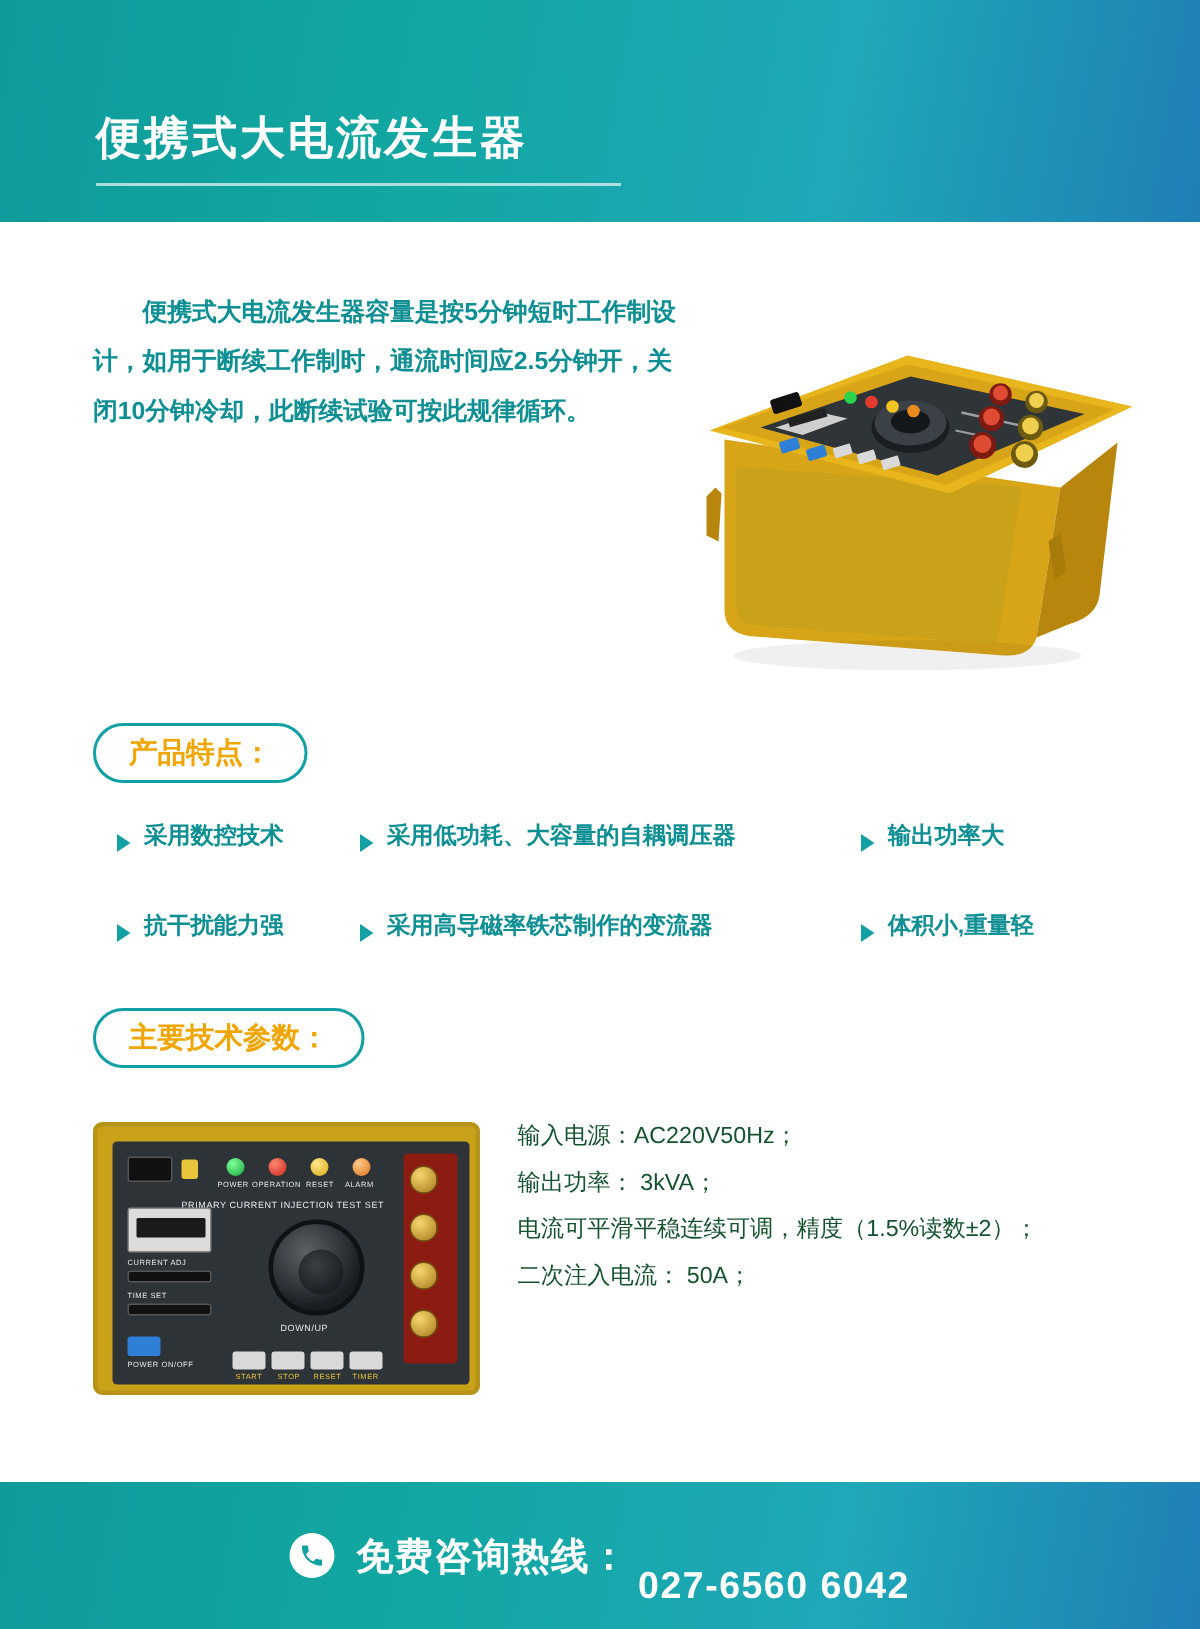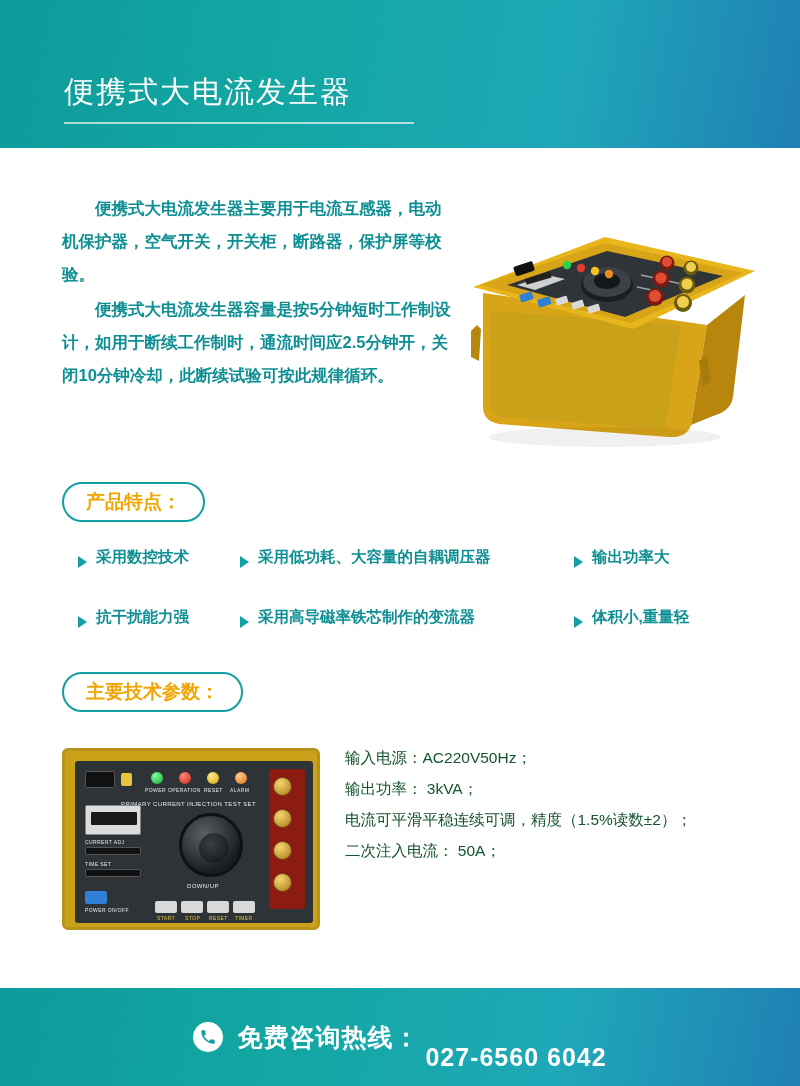--- a/index.html
+++ b/index.html
@@ -19,21 +19,21 @@
     top: 0; left: 0;
     width: 800px;
     height: 148px;
     background: linear-gradient(100deg, #0e9b9b 0%, #12a7a2 35%, #1fa8b8 70%, #1f7fb5 100%);
   }
   .header-title {
     position: absolute;
     left: 64px;
     top: 72px;
     font-size: 30px;
-    font-weight: normal;
+    font-weight: bold;
     color: #ffffff;
     letter-spacing: 2px;
   }
   .header-rule {
     position: absolute;
     left: 64px;
     top: 122px;
     width: 350px;
     height: 2px;
     background: rgba(255,255,255,0.65);
@@ -185,21 +185,20 @@
 </style>
 </head>
 <body>
 
 <div class="header">
   <div class="header-title">便携式大电流发生器</div>
   <div class="header-rule"></div>
 </div>
 
 <div class="intro">
-  <p>便携式大电流发生器主要用于电流互感器，电动机保护器，空气开关，开关柜，断路器，保护屏等校验。</p>
   <p>便携式大电流发生器容量是按5分钟短时工作制设计，如用于断续工作制时，通流时间应2.5分钟开，关闭10分钟冷却，此断续试验可按此规律循环。</p>
 </div>
 
 <div class="photo-big">
   <svg width="310" height="275" viewBox="0 0 310 275" xmlns="http://www.w3.org/2000/svg">
 
     <path d="M28 118 L28 232 Q28 246 44 249 L214 262 Q232 263 236 250 L252 150 L28 118 Z" fill="#d8a418"></path>
     <path d="M236 250 L252 150 L290 120 L278 222 Q276 236 258 241 Z" fill="#b8860d"></path>
 
     <path d="M36 136 L36 230 Q36 240 48 242 L210 254 L226 150 Z" fill="#c9a21a"></path>

